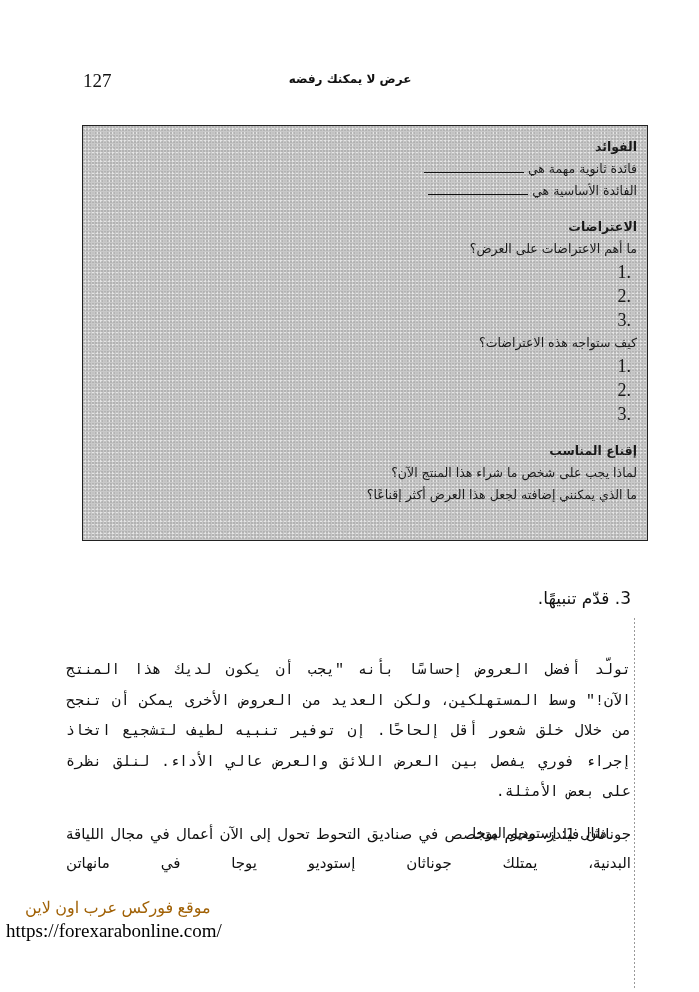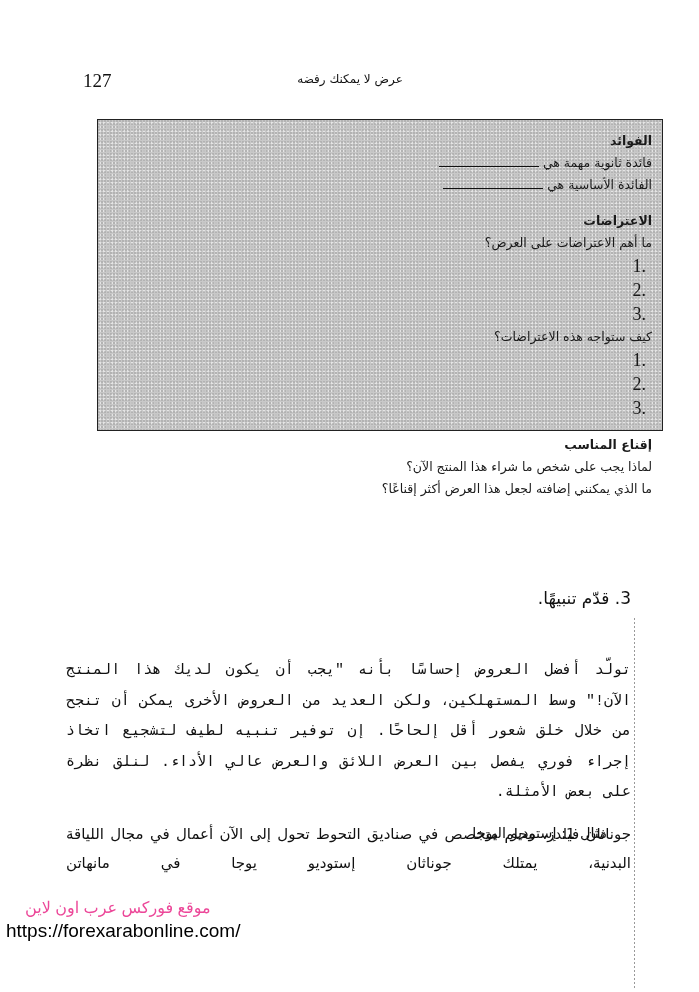--- a/index.html
+++ b/index.html
@@ -6,33 +6,32 @@
   body {
     width: 699px; height: 992px; background: #ffffff; position: relative; overflow: hidden;
     font-family: "DejaVu Sans", sans-serif; color: #1a1a1a;
   }
   .page-number {
     position: absolute; left: 83px; top: 70px; font-family: "Liberation Serif", serif;
     font-weight: normal; font-size: 19px; color: #111;
   }
   .running-head {
     position: absolute; left: 250px; top: 72px; width: 200px; text-align: center;
-    font-family: "DejaVu Sans", sans-serif; font-weight: normal; font-size: 12px; direction: rtl; color: #111;
+    font-family: "DejaVu Sans", sans-serif; font-weight: bold; font-size: 12px; direction: rtl; color: #111;
   }
   .worksheet-box {
-    position: absolute; left: 82px; top: 119px; width: 566px; height: 312px;
+    position: absolute; left: 82px; top: 125px; width: 566px; height: 416px;
     border: 1.5px solid #222; box-sizing: border-box;
     background-color: #c8c8c8;
     background-image:
       radial-gradient(circle at 1px 1px, #9a9a9a 0.6px, transparent 0.8px),
       radial-gradient(circle at 2px 3px, #e6e6e6 0.7px, transparent 0.9px);
     background-size: 3px 3px, 4px 4px;
     direction: rtl;
     font-size: 12.5px;
-    margin-left: 15px;
   }
   .box-inner { position: absolute; right: 10px; top: 10px; left: 20px; }
   .box-line { height: 22px; line-height: 22px; white-space: nowrap; }
   .box-heading { font-weight: bold; }
   .blank {
     display: inline-block; width: 100px; border-bottom: 1.5px solid #111; margin-right: 4px; vertical-align: middle; height: 6px;
   }
   .blank.thin { border-bottom-width: 1px; }
   .num { font-family: "Liberation Serif", serif; font-size: 18px; padding-right: 6px; height: 24px; line-height: 24px; }
   .gap { height: 14px; }
@@ -44,24 +43,24 @@
     text-align-last: right; font-size: 15px; line-height: 30.5px; color: #111; font-family: Liberation Mono, monospace;
   }
   .example-title {
     position: absolute; right: 92px; top: 793px; direction: rtl; font-size: 14.5px; color: #111; margin-top: 32px;
   }
   .example-text {
     position: absolute; right: 68px; top: 820px; width: 565px; direction: rtl; text-align: justify;
     text-align-last: justify; font-size: 15px; line-height: 29px; color: #111;
   }
   .watermark-ar {
-    position: absolute; left: 25px; top: 898px; direction: rtl; font-family: "Liberation Sans", sans-serif; font-size: 16px; color: #ec4899;
+    position: absolute; left: 25px; top: 898px; direction: rtl; font-family: "Liberation Sans", sans-serif; font-size: 16px; color: #a16207;
   }
   .watermark-url {
-    position: absolute; left: 6px; top: 920px; font-family: Liberation Sans, sans-serif; font-size: 19px; color: #000;
+    position: absolute; left: 6px; top: 920px; font-family: Liberation Serif, serif; font-size: 19px; color: #000;
   }
   .binding-line {
     position: absolute; left: 634px; top: 618px; width: 1px; height: 370px;
     background: repeating-linear-gradient(to bottom, #999 0 2px, transparent 2px 4px);
   }
 </style>
 </head>
 <body>
 
 <div class="page-number">127</div>

